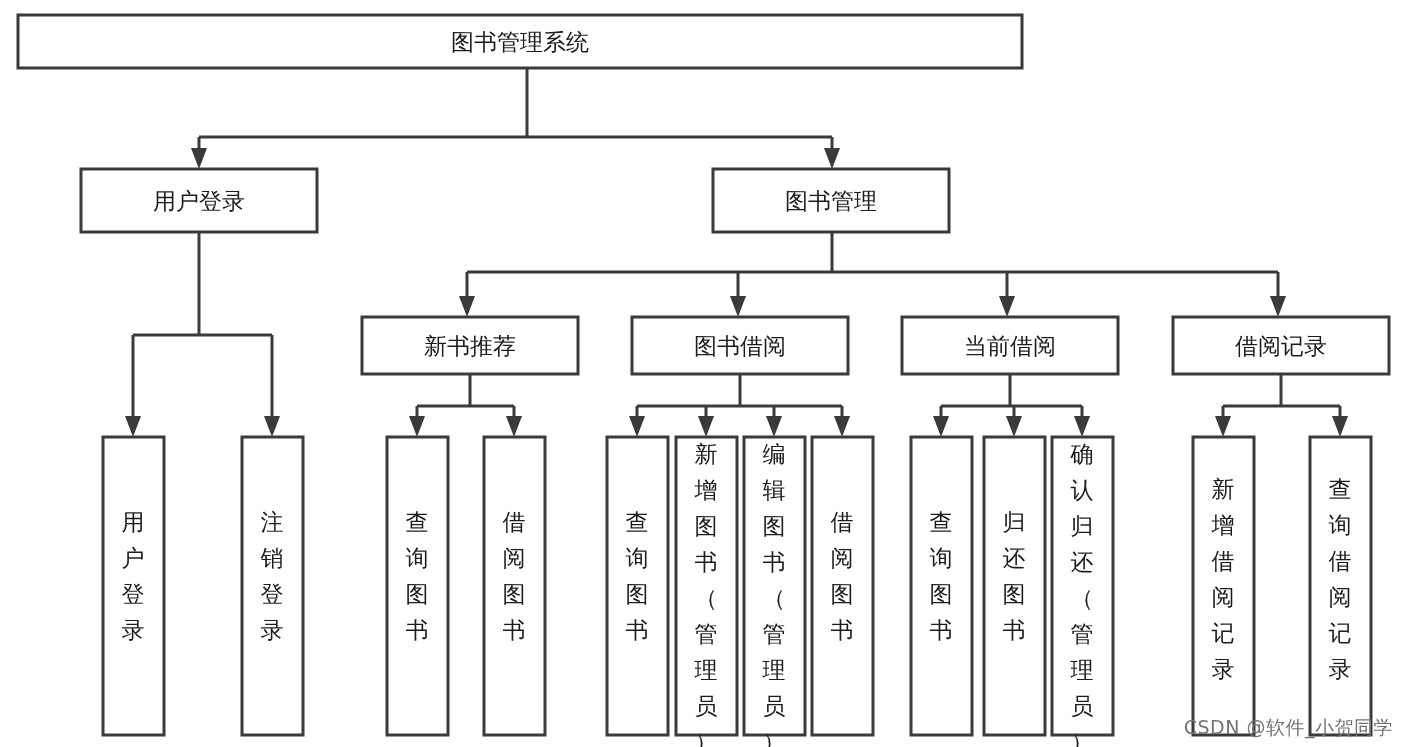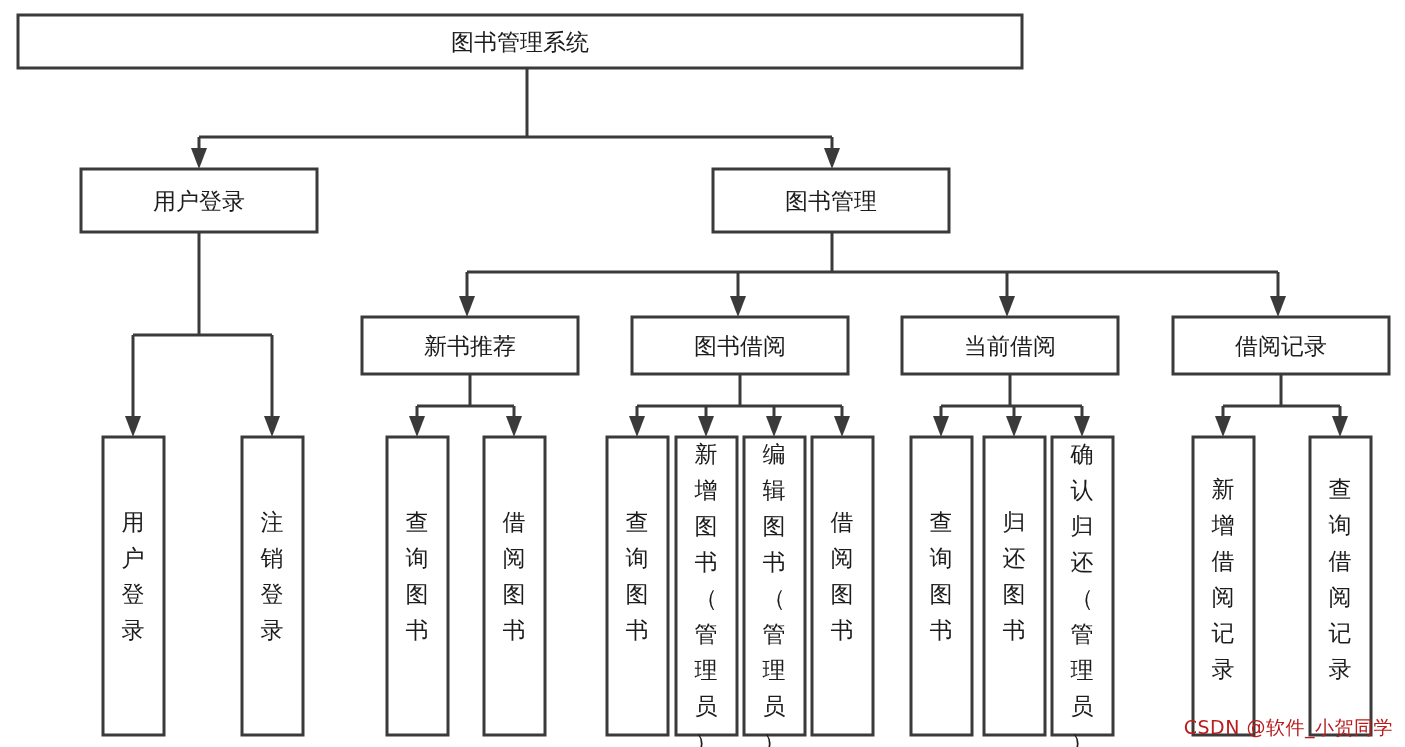--- a/index.html
+++ b/index.html
@@ -51,21 +51,21 @@
   .arrow-head {
     fill: #3a3a3a;
     stroke: none;
   }
   .watermark-text {
     position: absolute;
     right: 12px;
     bottom: 6px;
     font-family: "DejaVu Sans", "Liberation Sans", sans-serif;
     font-size: 19px;
-    color: #b91c1c;
+    color: #737373;
     white-space: nowrap;
     letter-spacing: 0.5px;
   }
 </style>
 </head>
 <body>
 
 <div id="diagram-root">
 
   <svg id="flowchart" viewBox="0 0 1405 747" xmlns="http://www.w3.org/2000/svg">

